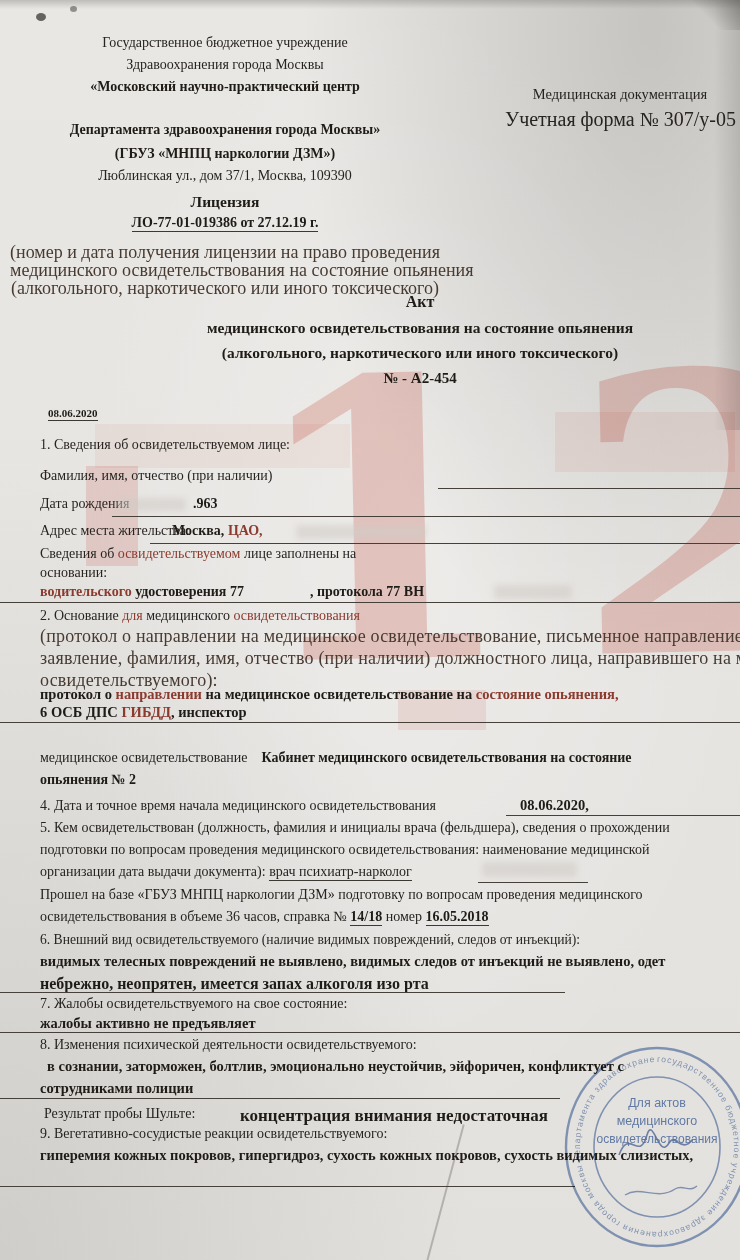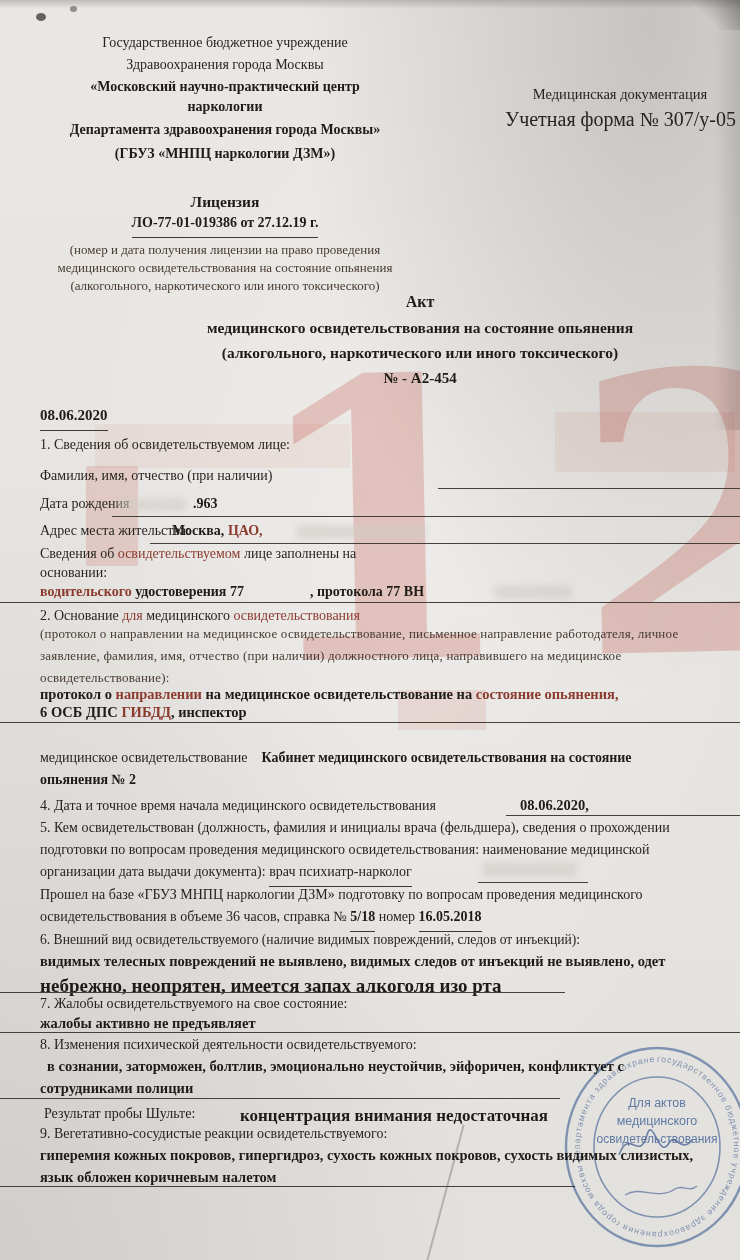--- a/index.html
+++ b/index.html
@@ -8,22 +8,22 @@
     font-family:"Liberation Serif","DejaVu Serif",serif;
     background:
       radial-gradient(ellipse at 88% 2%, rgba(125,123,120,0.32), transparent 38%),
       radial-gradient(ellipse at 0% 100%, rgba(140,138,134,0.22), transparent 45%),
       radial-gradient(ellipse at 55% 45%, rgba(255,255,255,0.25), transparent 60%),
       linear-gradient(180deg,#e9e7e4 0%,#e7e5e2 45%,#e3e1de 100%);
   }
   .t{position:absolute;color:#272420;font-size:14px;white-space:nowrap;}
   .c{text-align:center;}
   .b{font-weight:bold;color:#1f1c17;}
-  .sm{font-size:13px;color:#473a31;}
-  .u{border-bottom:1.4px solid #3c3832;padding-bottom:7px;}
+  .sm{font-size:18px;color:#473a31;}
+  .u{border-bottom:1.4px solid #3c3832;padding-bottom:1px;}
   .rw{color:#8b3a2e;}
   .rule{position:absolute;background:#45413a;height:1.4px;}
   .gap{display:inline-block;width:66px;}
   .smudge{position:absolute;background:rgba(208,204,198,0.6);filter:blur(3px);border-radius:3px;}
   .watermark{
     position:absolute;left:248px;top:326px;
     font-family:"DejaVu Serif",serif;font-weight:bold;
     font-size:385px;line-height:1;letter-spacing:58px;
     color:rgba(214,92,78,0.27);mix-blend-mode:multiply;
     transform:rotate(-1.2deg);
@@ -60,38 +60,38 @@
 
   <div class="patch p3"></div>
   <div class="patch p4"></div>
   <div class="patch p1"></div>
   <div class="patch p2"></div>
   <div class="watermark">12</div>
 
   <div class="t c" style="left:30px;top:35px;width:390px">Государственное бюджетное учреждение</div>
   <div class="t c" style="left:30px;top:57px;width:390px">Здравоохранения города Москвы</div>
   <div class="t c b" style="left:30px;top:79px;width:390px">«Московский научно-практический центр</div>
-  <div class="t c b" style="left:30px;top:99px;width:390px">наркологии</div>
   <div class="t c b" style="left:18px;top:122px;width:414px">Департамента здравоохранения города Москвы»</div>
   <div class="t c b" style="left:30px;top:146px;width:390px">(ГБУЗ «МНПЦ наркологии ДЗМ»)</div>
+  <div class="t c" style="left:30px;top:168px;width:390px">Люблинская ул., дом 37/1, Москва, 109390</div>
   <div class="t c b" style="left:30px;top:193px;width:390px;font-size:15.5px">Лицензия</div>
   <div class="t c" style="left:30px;top:215px;width:390px"><span class="b u">ЛО-77-01-019386  от 27.12.19 г.</span></div>
   <div class="t c sm" style="left:10px;top:242px;width:430px">(номер и дата получения лицензии на право проведения</div>
   <div class="t c sm" style="left:10px;top:260px;width:430px">медицинского освидетельствования на состояние опьянения</div>
   <div class="t c sm" style="left:10px;top:278px;width:430px">(алкогольного, наркотического или иного токсического)</div>
 
   <div class="t c" style="left:505px;top:86px;width:230px;font-size:14.5px">Медицинская документация</div>
   <div class="t c" style="left:505px;top:108px;width:230px;font-size:20px">Учетная форма № 307/у-05</div>
 
   <div class="t c b" style="left:100px;top:293px;width:640px;font-size:16px">Акт</div>
   <div class="t c b" style="left:100px;top:319px;width:640px;font-size:15.5px">медицинского освидетельствования на состояние опьянения</div>
   <div class="t c b" style="left:100px;top:344px;width:640px;font-size:15.5px">(алкогольного, наркотического или иного токсического)</div>
   <div class="t c b" style="left:100px;top:370px;width:640px;font-size:15px">№ - А2-454</div>
 
-  <div class="t b" style="left:40px;top:407px;font-size:15px"><span class="u" style="border-bottom-width:1.8px">08.06.2020</span></div>
+  <div class="t b" style="left:48px;top:407px;font-size:11px"><span class="u" style="border-bottom-width:1.8px">08.06.2020</span></div>
 
   <div class="t" style="left:40px;top:437px">1. Сведения об освидетельствуемом лице:</div>
   <div class="t" style="left:40px;top:468px">Фамилия, имя, отчество (при наличии)</div>
   <div class="rule" style="left:438px;top:488px;width:302px"></div>
   <div class="t" style="left:40px;top:496px">Дата рождения</div>
   <div class="smudge" style="left:118px;top:498px;width:68px;height:13px"></div>
   <div class="t b" style="left:193px;top:496px">.963</div>
   <div class="rule" style="left:112px;top:516px;width:628px"></div>
   <div class="t" style="left:40px;top:523px">Адрес места жительства:</div>
   <div class="t b" style="left:172px;top:523px"><span>Москва, </span><span class="rw">ЦАО,</span></div>
@@ -99,59 +99,58 @@
   <div class="rule" style="left:150px;top:543px;width:590px"></div>
   <div class="t" style="left:40px;top:546px"><span>Сведения об </span><span class="rw">освидетельствуемом</span><span> лице заполнены на</span></div>
   <div class="t" style="left:40px;top:565px">основании:</div>
   <div class="t b" style="left:40px;top:584px"><span class="rw">водительского</span><span> удостоверения 77</span><span class="gap"></span><span>, протокола 77 ВН</span></div>
   <div class="smudge" style="left:494px;top:585px;width:78px;height:14px"></div>
   <div class="rule" style="left:0px;top:602px;width:740px"></div>
 
   <div class="t" style="left:40px;top:608px"><span>2. Основание </span><span class="rw">для</span><span> медицинского </span><span class="rw">освидетельствования</span></div>
   <div class="t sm" style="left:40px;top:626px;letter-spacing:.2px">(протокол о направлении на медицинское освидетельствование, письменное направление работодателя, личное</div>
   <div class="t sm" style="left:40px;top:648px;letter-spacing:.2px">заявление, фамилия, имя, отчество (при наличии) должностного лица, направившего на медицинское</div>
-  <div class="t sm" style="left:40px;top:670px;letter-spacing:.2px">освидетельствование):</div>
+  <div class="t sm" style="left:40px;top:670px;letter-spacing:.2px">освидетельствуемого):</div>
   <div class="t b" style="left:40px;top:686px;font-size:14.5px"><span>протокол о </span><span class="rw">направлении</span><span> на медицинское освидетельствование на </span><span class="rw">состояние опьянения,</span></div>
   <div class="t b" style="left:40px;top:704px;font-size:14.5px"><span>6 ОСБ ДПС </span><span class="rw">ГИБДД</span><span>, инспектор</span></div>
   <div class="rule" style="left:0px;top:722px;width:740px"></div>
 
   <div class="t" style="left:40px;top:750px"><span>медицинское освидетельствование</span><span class="b" style="padding-left:14px">Кабинет медицинского освидетельствования на состояние</span></div>
   <div class="t b" style="left:40px;top:772px">опьянения № 2</div>
 
   <div class="t" style="left:40px;top:798px">4. Дата и точное время начала медицинского освидетельствования</div>
   <div class="t b" style="left:520px;top:797px;font-size:14.5px">08.06.2020,</div>
   <div class="rule" style="left:506px;top:815px;width:234px"></div>
 
   <div class="t" style="left:40px;top:820px">5. Кем освидетельствован (должность, фамилия и инициалы врача (фельдшера), сведения о прохождении</div>
   <div class="t" style="left:40px;top:842px">подготовки по вопросам проведения медицинского освидетельствования: наименование медицинской</div>
   <div class="t" style="left:40px;top:864px"><span>организации дата выдачи документа): </span><span class="u">врач психиатр-нарколог</span></div>
   <div class="smudge" style="left:482px;top:862px;width:95px;height:15px"></div>
   <div class="rule" style="left:478px;top:882px;width:110px"></div>
   <div class="t" style="left:40px;top:887px">Прошел на базе «ГБУЗ МНПЦ наркологии ДЗМ» подготовку по вопросам проведения медицинского</div>
-  <div class="t" style="left:40px;top:909px"><span>освидетельствования в объеме 36 часов, справка № </span><span class="b u">5/18</span><span>  номер </span><span class="b u">16.05.2018</span></div>
+  <div class="t" style="left:40px;top:909px"><span>освидетельствования в объеме 36 часов, справка № </span><span class="b u">14/18</span><span>  номер </span><span class="b u">16.05.2018</span></div>
 
   <div class="t" style="left:40px;top:932px;font-size:13.6px">6. Внешний вид освидетельствуемого (наличие видимых повреждений, следов от инъекций):</div>
   <div class="t b" style="left:40px;top:953px;font-size:14.5px">видимых телесных повреждений не выявлено, видимых следов от инъекций не выявлено, одет</div>
-  <div class="t b" style="left:40px;top:975px;font-size:19px">небрежно, неопрятен, имеется запах алкоголя изо рта</div>
+  <div class="t b" style="left:40px;top:975px;font-size:16px">небрежно, неопрятен, имеется запах алкоголя изо рта</div>
   <div class="rule" style="left:0px;top:992px;width:565px"></div>
 
   <div class="t" style="left:40px;top:996px">7. Жалобы освидетельствуемого на свое состояние:</div>
   <div class="t b" style="left:40px;top:1015px;font-size:14.5px">жалобы активно не предъявляет</div>
   <div class="rule" style="left:0px;top:1032px;width:740px"></div>
 
   <div class="t" style="left:40px;top:1037px">8. Изменения психической деятельности освидетельствуемого:</div>
   <div class="t b" style="left:47px;top:1058px;font-size:14.5px">в сознании, заторможен, болтлив, эмоционально неустойчив, эйфоричен, конфликтует с</div>
   <div class="t b" style="left:40px;top:1080px;font-size:14.5px">сотрудниками полиции</div>
   <div class="rule" style="left:0px;top:1098px;width:560px"></div>
   <div class="t" style="left:44px;top:1106px">Результат пробы Шульте:</div>
   <div class="t b" style="left:240px;top:1106px;font-size:17px">концентрация внимания недостаточная</div>
 
   <div class="t" style="left:40px;top:1126px">9. Вегетативно-сосудистые реакции освидетельствуемого:</div>
   <div class="t b" style="left:40px;top:1147px;font-size:14.5px">гиперемия кожных покровов, гипергидроз, сухость кожных покровов, сухость видимых слизистых,</div>
-  <div class="t b" style="left:40px;top:1169px;font-size:14.5px">язык обложен коричневым налетом</div>
   <div class="rule" style="left:0px;top:1186px;width:575px"></div>
 
   <svg class="stamp" width="200" height="225" viewBox="0 0 200 225">
     <ellipse cx="100" cy="112" rx="91" ry="99" fill="none" stroke="#5274ae" stroke-width="2.4" opacity="0.8"></ellipse>
     <ellipse cx="100" cy="112" rx="63" ry="70" fill="none" stroke="#5274ae" stroke-width="1.6" opacity="0.8"></ellipse>
     <defs>
       <path id="ringpath" d="M 100,27 a 77,85 0 1 1 -0.1,0" fill="none"></path>
     </defs>
     <text font-size="8.6" fill="#5274ae" opacity="0.8" letter-spacing="1" font-family="Liberation Sans, sans-serif">
       <textPath href="#ringpath">государственное бюджетное учреждение здравоохранения города москвы департамента здравоохранения</textPath>

